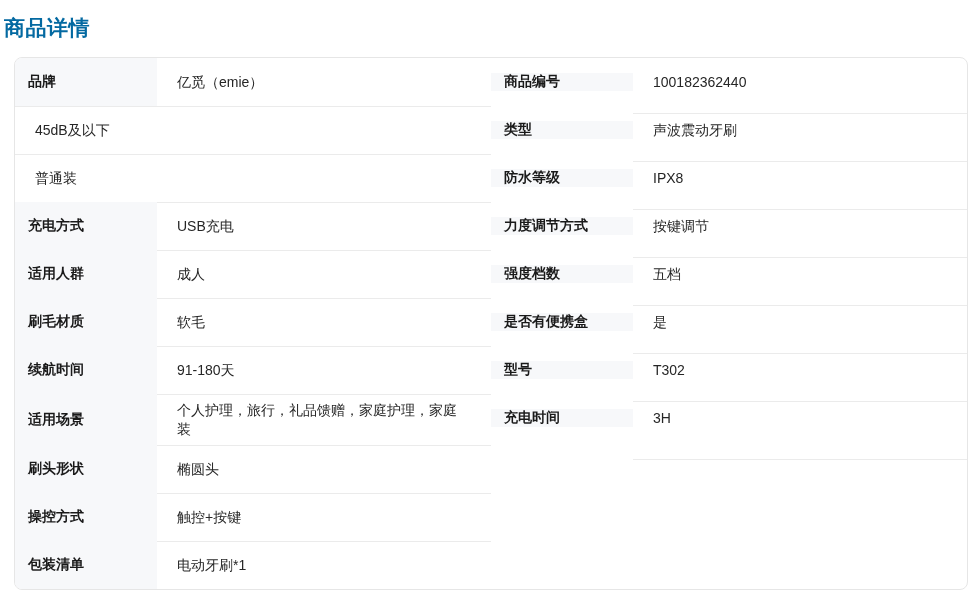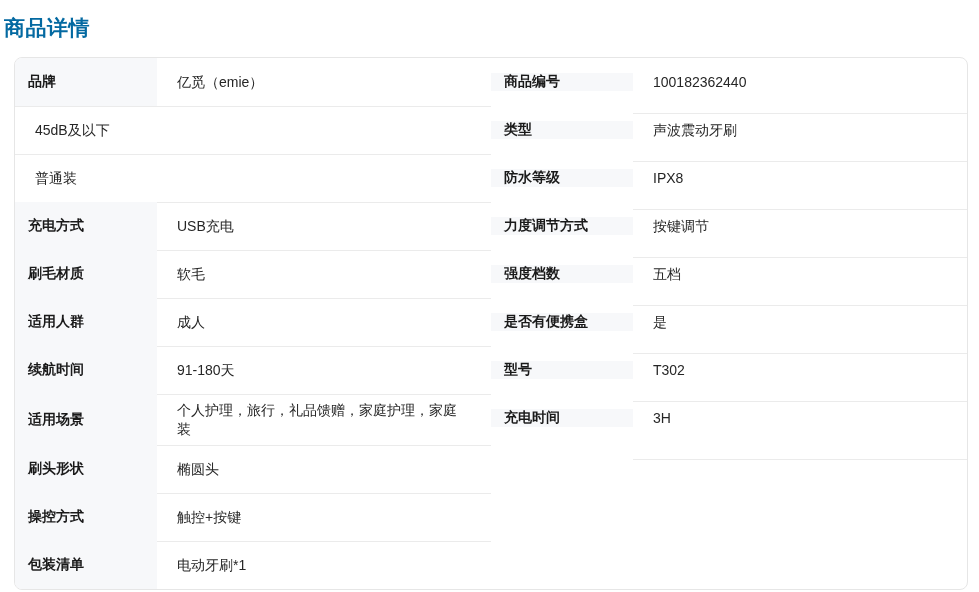--- a/index.html
+++ b/index.html
@@ -87,26 +87,26 @@
     <div class="cell value">45dB及以下</div>
   </div>
         <div class="row">
     <div class="cell value">普通装</div>
   </div>
         <div class="row">
     <div class="cell label">充电方式</div>
     <div class="cell value">USB充电</div>
   </div>
         <div class="row">
+    <div class="cell label">适用人群</div>
+    <div class="cell value">成人</div>
+  </div>
+        <div class="row">
     <div class="cell label">刷毛材质</div>
     <div class="cell value">软毛</div>
-  </div>
-        <div class="row">
-    <div class="cell label">适用人群</div>
-    <div class="cell value">成人</div>
   </div>
         <div class="row">
     <div class="cell label">续航时间</div>
     <div class="cell value">91-180天</div>
   </div>
         <div class="row">
     <div class="cell label">适用场景</div>
     <div class="cell value">个人护理，旅行，礼品馈赠，家庭护理，家庭装</div>
   </div>
         <div class="row">

